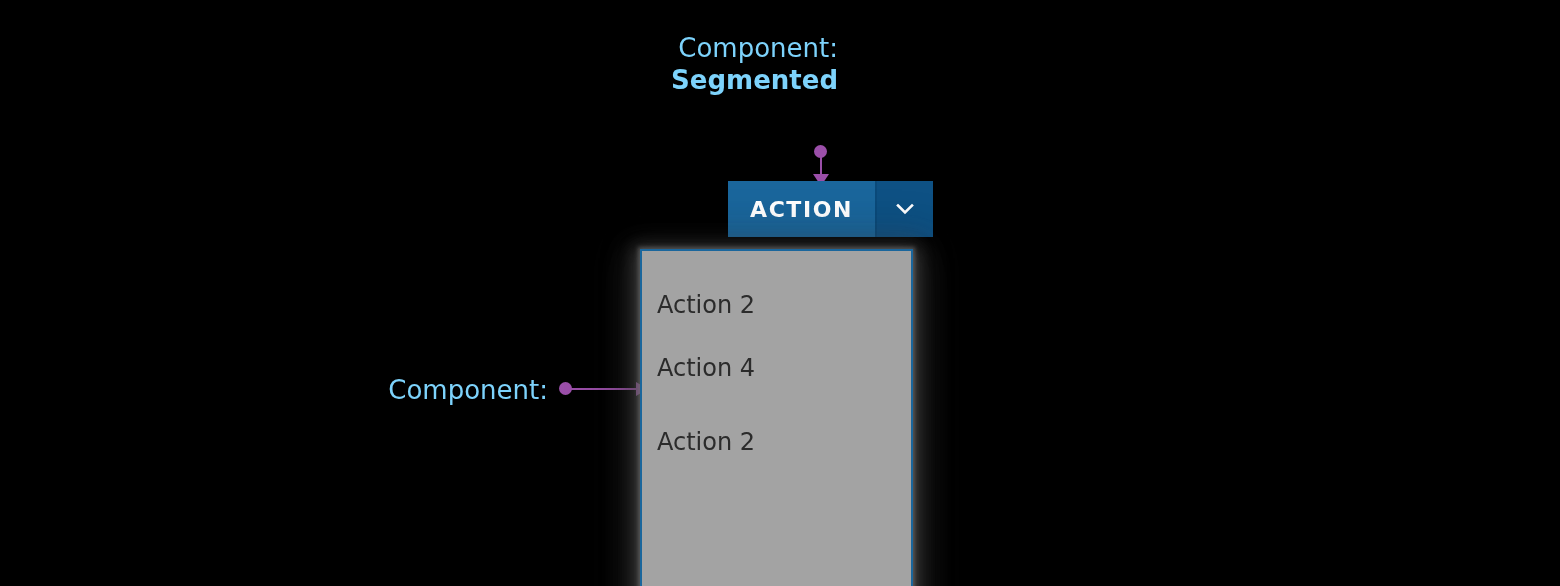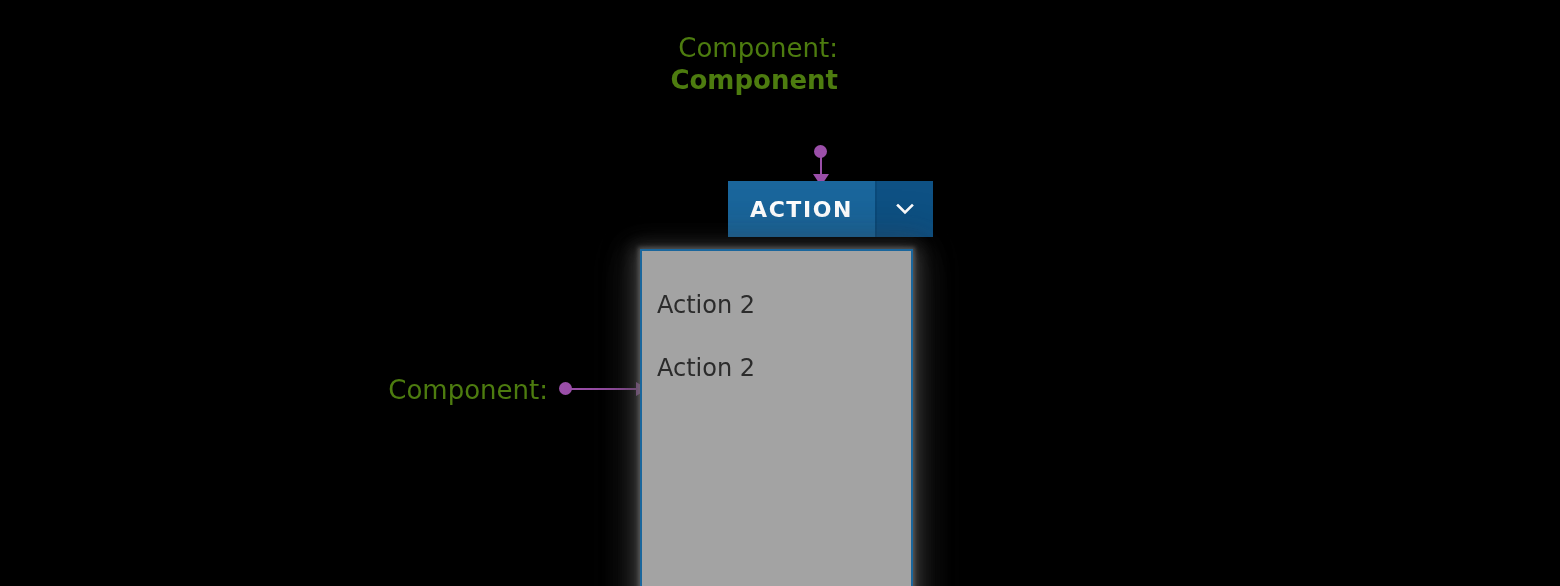--- a/index.html
+++ b/index.html
@@ -17,21 +17,21 @@
   }
   .stage {
     position: absolute;
     inset: 0;
     background: #000000;
   }
 
   
   .annotation {
     position: absolute;
-    color: #4d7c0f;
+    color: #7dd3fc;
     line-height: 32px;
     white-space: nowrap;
   }
   .annotation .ann-line {
     display: block;
   }
   .ann-regular { font-weight: 400; }
   .ann-bold    { font-weight: 700; }
 
   #ann-segmented {
@@ -175,21 +175,21 @@
     padding-bottom: 12px;
   }
 </style>
 </head>
 <body>
 
 <div class="stage">
 
   <div class="annotation" id="ann-segmented">
     <span class="ann-line ann-regular">Component:</span>
-    <span class="ann-line ann-bold">Component</span>
+    <span class="ann-line ann-bold">Segmented</span>
   </div>
 
   <div class="connector-dot" id="conn1-dot"></div>
   <div class="connector-line-v" id="conn1-line"></div>
   <div class="arrow-down" id="conn1-arrow"></div>
 
   <div class="annotation" id="ann-menu">
     <span class="ann-line ann-regular">Component:</span>
   </div>
 
@@ -203,17 +203,18 @@
     <button class="seg-toggle">
       <svg class="chevron-down" viewBox="0 0 22 22" aria-hidden="true">
         <path d="M4 7.5 L11 14.5 L18 7.5" fill="none" stroke="#ffffff" stroke-width="2.6" stroke-linecap="square" stroke-linejoin="miter"></path>
       </svg>
     </button>
   </div>
 
   <div id="menu-panel">
     <ul class="menu-list">
       <li class="menu-item">Action 2</li>
+      <li class="menu-item">Action 4</li>
       <li class="menu-item">Action 2</li>
     </ul>
   </div>
 
 </div>
 
 </body></html>

